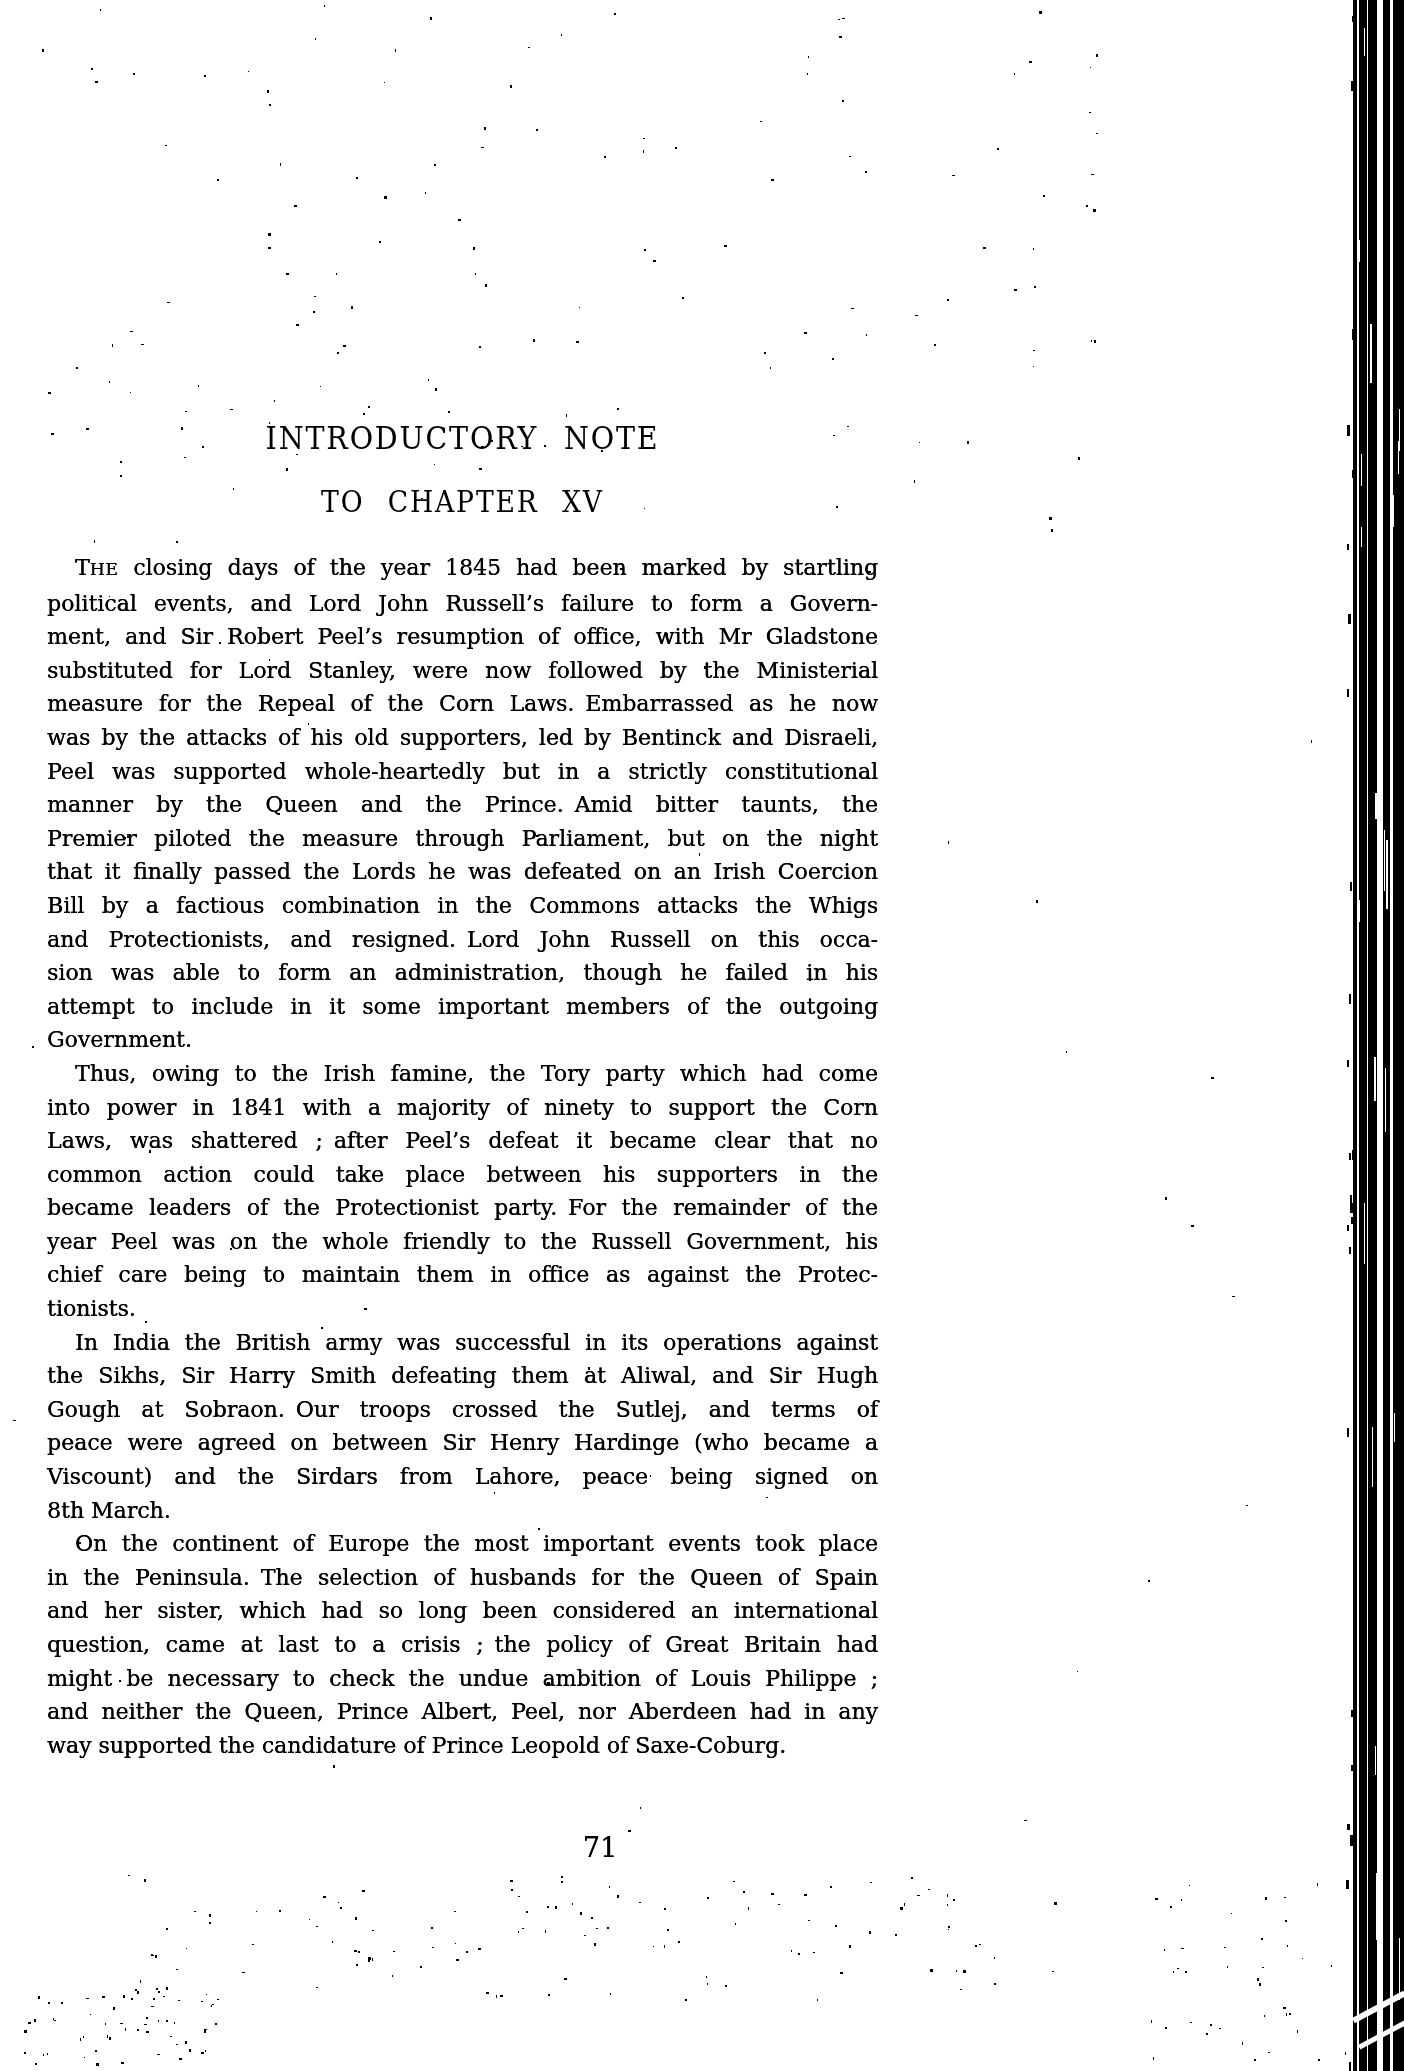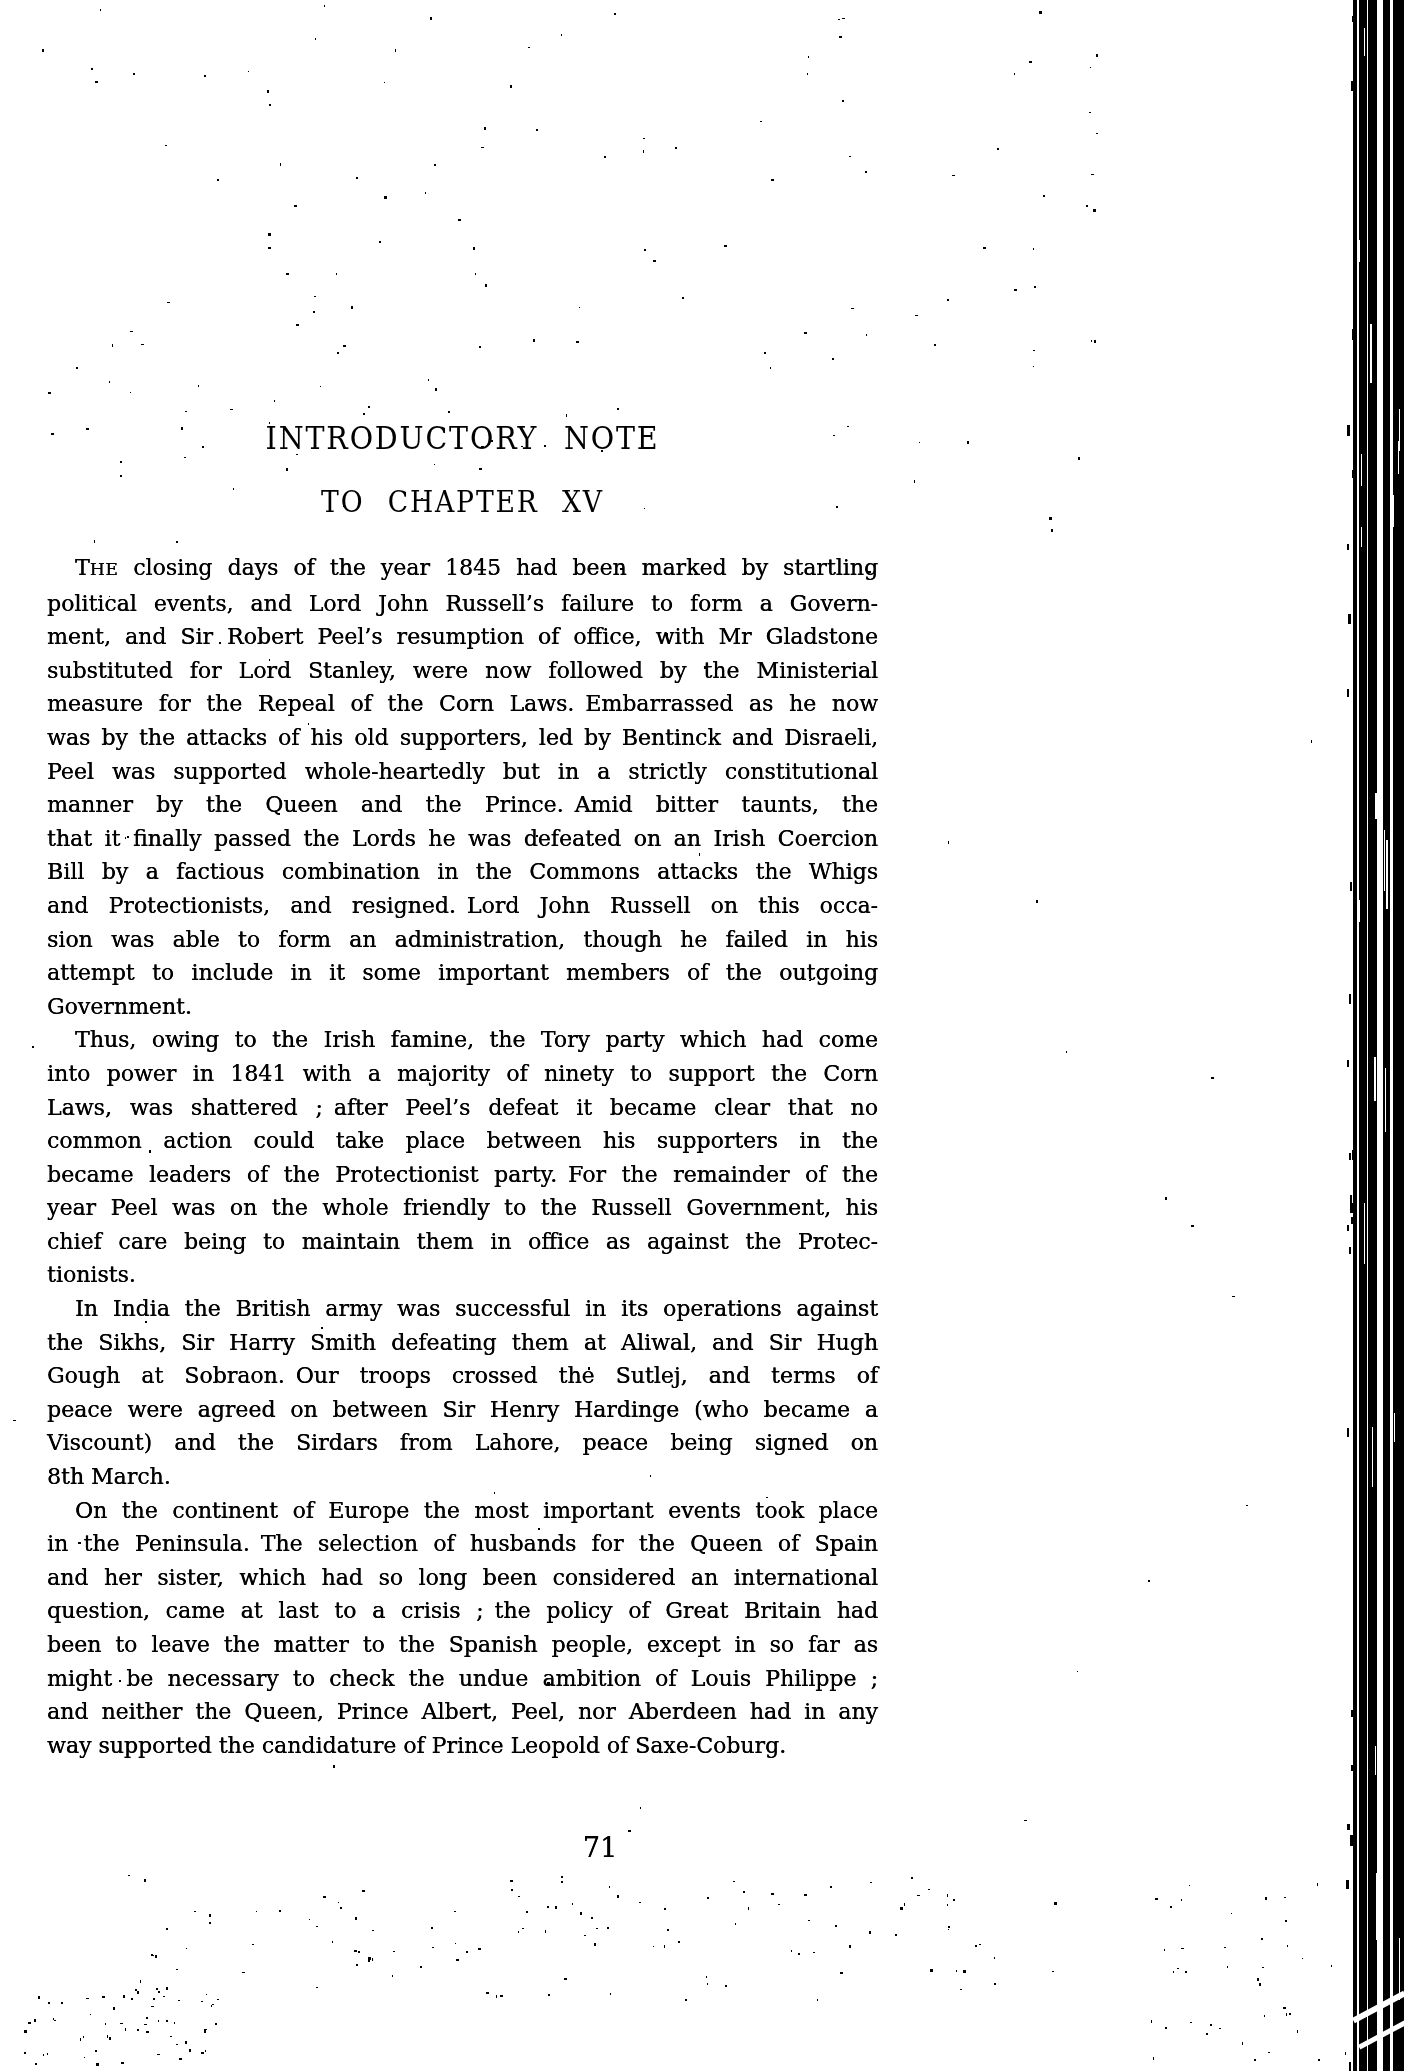--- a/index.html
+++ b/index.html
@@ -57,20 +57,21 @@
   <div class="h2">TO CHAPTER XV</div>
   <div class="body">
       <div class="line first">T<span class="sc">HE</span> closing days of the year 1845 had been marked by startling</div>
       <div class="line">political events, and Lord John Russell’s failure to form a Govern-</div>
       <div class="line">ment, and Sir Robert Peel’s resumption of office, with Mr Gladstone</div>
       <div class="line">substituted for Lord Stanley, were now followed by the Ministerial</div>
       <div class="line">measure for the Repeal of the Corn Laws. Embarrassed as he now</div>
       <div class="line">was by the attacks of his old supporters, led by Bentinck and Disraeli,</div>
       <div class="line">Peel was supported whole-heartedly but in a strictly constitutional</div>
       <div class="line">manner by the Queen and the Prince. Amid bitter taunts, the</div>
+      <div class="line">Premier piloted the measure through Parliament, but on the night</div>
       <div class="line">that it finally passed the Lords he was defeated on an Irish Coercion</div>
       <div class="line">Bill by a factious combination in the Commons attacks the Whigs</div>
       <div class="line">and Protectionists, and resigned. Lord John Russell on this occa-</div>
       <div class="line">sion was able to form an administration, though he failed in his</div>
       <div class="line">attempt to include in it some important members of the outgoing</div>
       <div class="line last">Government.</div>
       <div class="line first">Thus, owing to the Irish famine, the Tory party which had come</div>
       <div class="line">into power in 1841 with a majority of ninety to support the Corn</div>
       <div class="line">Laws, was shattered ; after Peel’s defeat it became clear that no</div>
       <div class="line">common action could take place between his supporters in the</div>
@@ -81,21 +82,20 @@
       <div class="line first">In India the British army was successful in its operations against</div>
       <div class="line">the Sikhs, Sir Harry Smith defeating them at Aliwal, and Sir Hugh</div>
       <div class="line">Gough at Sobraon. Our troops crossed the Sutlej, and terms of</div>
       <div class="line">peace were agreed on between Sir Henry Hardinge (who became a</div>
       <div class="line">Viscount) and the Sirdars from Lahore, peace being signed on</div>
       <div class="line last">8th March.</div>
       <div class="line first">On the continent of Europe the most important events took place</div>
       <div class="line">in the Peninsula. The selection of husbands for the Queen of Spain</div>
       <div class="line">and her sister, which had so long been considered an international</div>
       <div class="line">question, came at last to a crisis ; the policy of Great Britain had</div>
-      <div class="line">been to leave the matter to the Spanish people, except in so far as</div>
       <div class="line">might be necessary to check the undue ambition of Louis Philippe ;</div>
       <div class="line">and neither the Queen, Prince Albert, Peel, nor Aberdeen had in any</div>
       <div class="line last">way supported the candidature of Prince Leopold of Saxe-Coburg.</div>
     </div>
   <div class="pagenum">71</div>
   <div class="binding"></div>
   <div class="slash1"></div>
   <div class="slash2"></div>
   <div class="noise">
       <i style="left: 913.6px; top: 480.1px; width: 1.7px; height: 2.6px; background: rgb(0, 0, 0);"></i>

